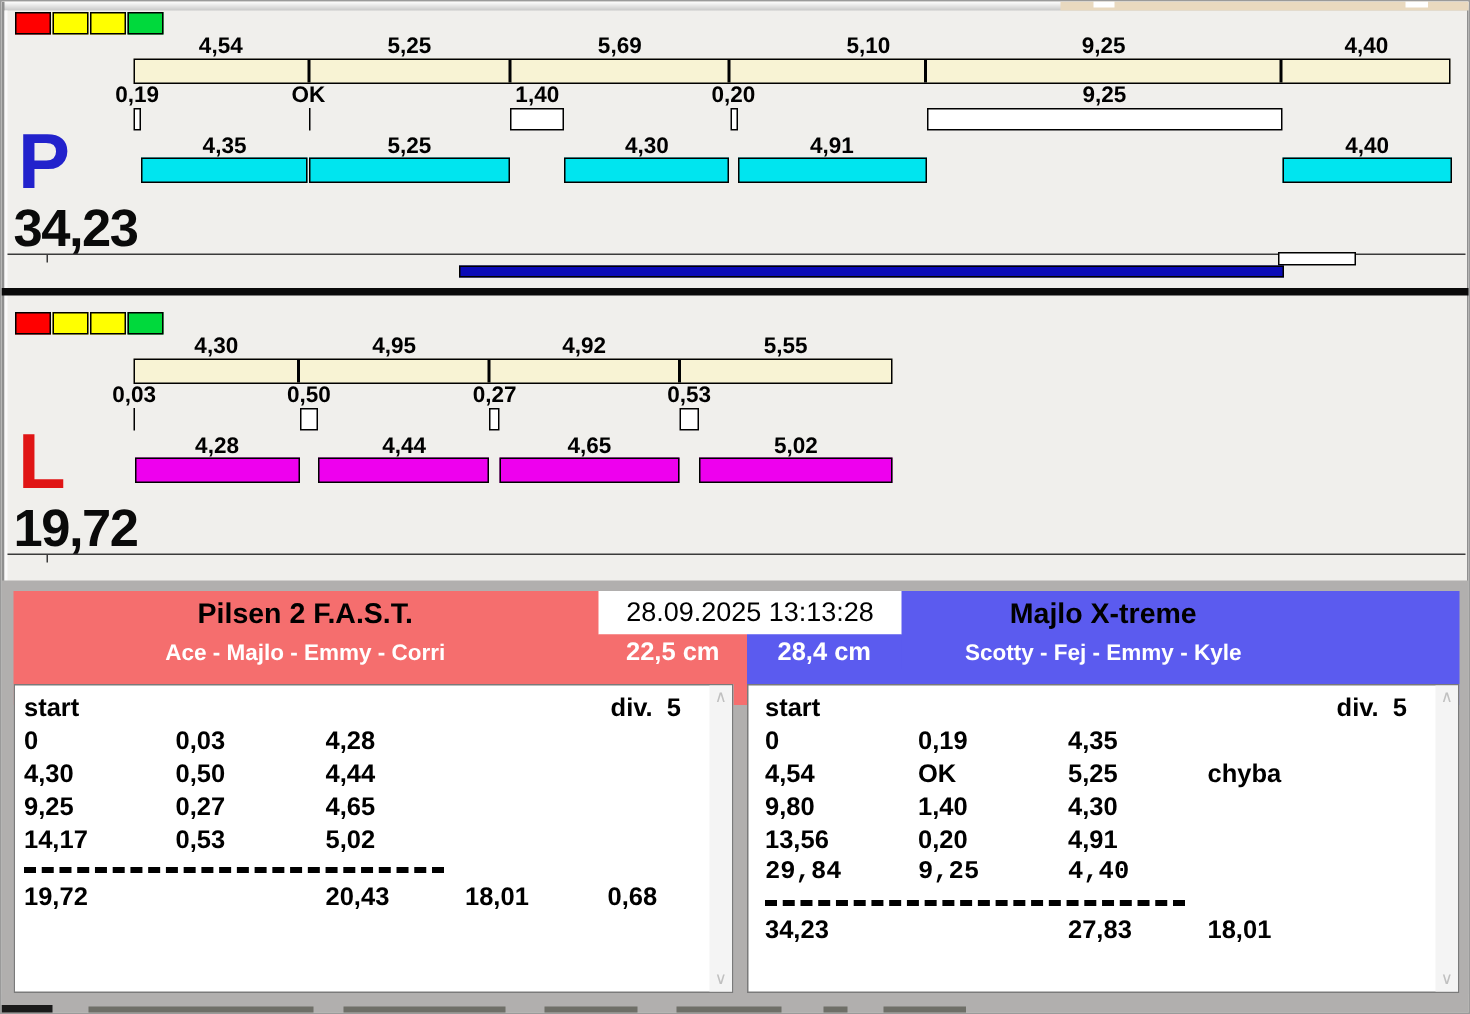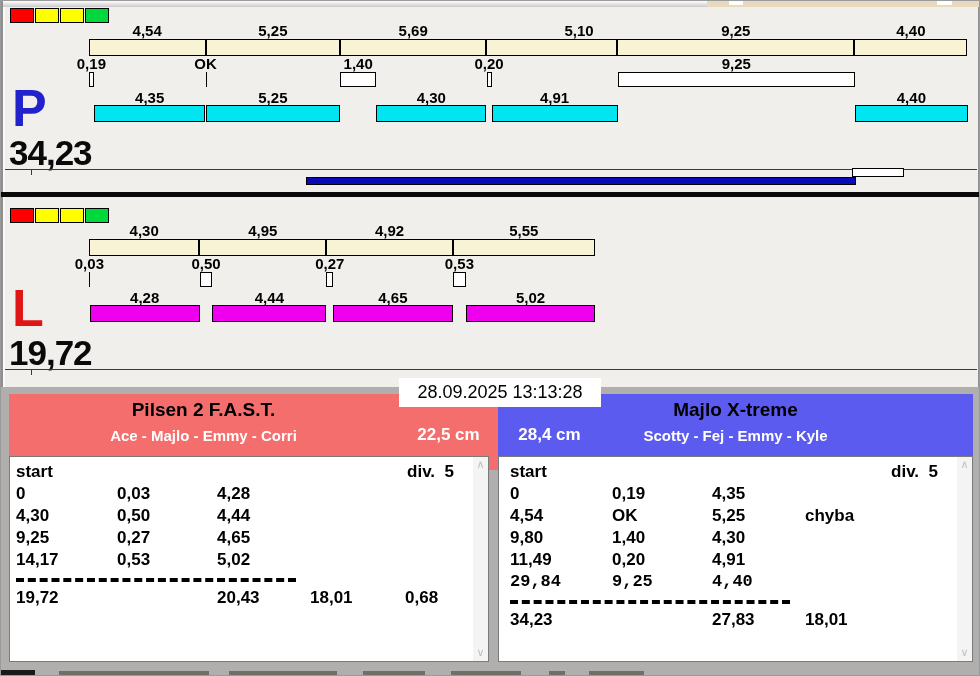--- a/index.html
+++ b/index.html
@@ -13,21 +13,21 @@
        font:700 15px/15px "Liberation Sans",sans-serif;color:#000;}
   .bar{position:absolute;border:1px solid #000;box-sizing:border-box;}
   .letter{position:absolute;left:11px;font:700 52px/52px "Liberation Sans",sans-serif;}
   .total{position:absolute;left:8px;font:700 35px/35px "Liberation Sans",sans-serif;color:#0a0a0a;letter-spacing:-1px;}
   .thin-line{position:absolute;left:4px;width:972px;height:1px;background:#3a3a3a;}
   .tick{position:absolute;width:1px;height:5px;background:#3a3a3a;}
   .hdr{position:absolute;top:393px;height:76px;box-sizing:border-box;}
   .team-name{font:700 19px/19px "Liberation Sans",sans-serif;color:#000;text-align:center;margin-top:6px;}
   .handlers{font:700 15px/15px "Liberation Sans",sans-serif;color:#fff;text-align:center;margin-top:9px;}
   .height-badge{position:absolute;top:29px;height:23px;font:700 17px/23px "Liberation Sans",sans-serif;color:#fff;text-align:center;}
-  .timestamp{position:absolute;left:398px;top:377px;width:202px;height:29px;background:#fff;
+  .timestamp{position:absolute;left:398px;top:393px;width:202px;height:29px;background:#fff;
      font:400 18px/29px "Liberation Sans",sans-serif;color:#000;text-align:center;}
   .tbl{position:absolute;top:455px;height:206px;background:#fff;border:1px solid #7a7a7a;
      box-sizing:border-box;overflow:hidden;font:700 17px/22px "Liberation Sans",sans-serif;color:#000;}
   .scrollbar{position:absolute;top:456px;width:15px;height:204px;background:#f4f4f4;}
   .scroll-arrow{position:absolute;left:0;width:15px;height:16px;color:#c0c0c0;
      font:400 11px/16px "DejaVu Sans",sans-serif;text-align:center;cursor:default;}
   .sep-thick{position:absolute;left:0;top:191px;width:980px;height:5px;background:#0a0a0a;}
   .topstrip{position:absolute;left:0;top:0;width:980px;height:6px;
      background:linear-gradient(#ffffff,#c9c9c9);}
   .topstrip-tan{position:absolute;left:706px;top:0;width:274px;height:6px;background:#e9d9bf;}
@@ -140,21 +140,21 @@
         <div style="overflow: hidden;"></div>
       </div>
       <div style="display: grid; grid-template-columns: 102px 100px 93px 90px 1fr; height: 22px;">
         <div style="overflow: hidden;">9,80</div>
         <div style="overflow: hidden;">1,40</div>
         <div style="overflow: hidden;">4,30</div>
         <div style="overflow: hidden;"></div>
         <div style="overflow: hidden;"></div>
       </div>
       <div style="display: grid; grid-template-columns: 102px 100px 93px 90px 1fr; height: 22px;">
-        <div style="overflow: hidden;">11,49</div>
+        <div style="overflow: hidden;">13,56</div>
         <div style="overflow: hidden;">0,20</div>
         <div style="overflow: hidden;">4,91</div>
         <div style="overflow: hidden;"></div>
         <div style="overflow: hidden;"></div>
       </div>
       <div style="display: grid; grid-template-columns: 102px 100px 93px 90px 1fr; height: 22px; font-family: Liberation Mono, monospace;">
         <div style="overflow: hidden;">29,84</div>
         <div style="overflow: hidden;">9,25</div>
         <div style="overflow: hidden;">4,40</div>
         <div style="overflow: hidden;"></div>

